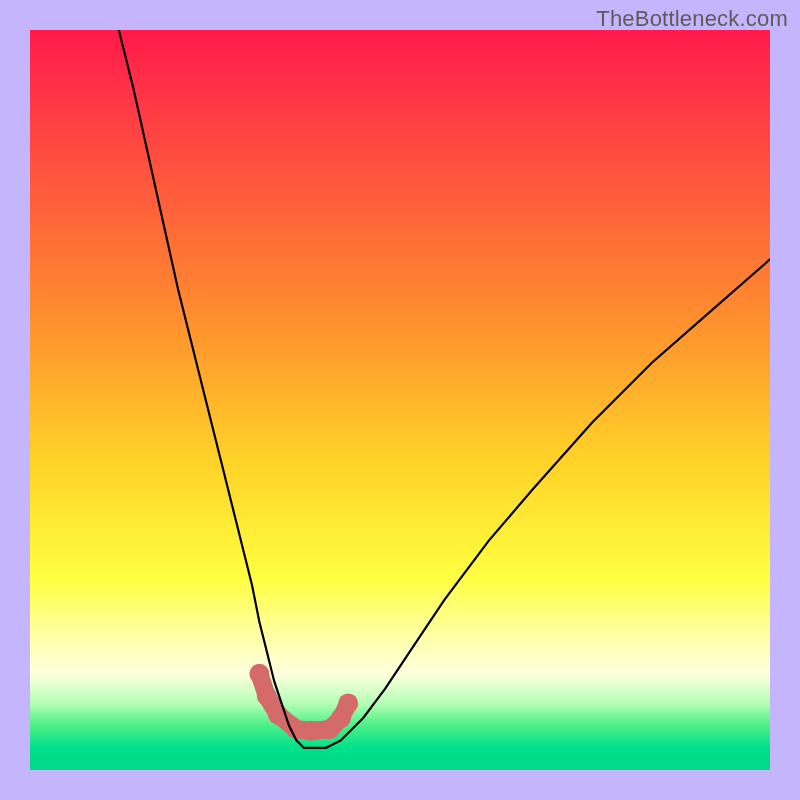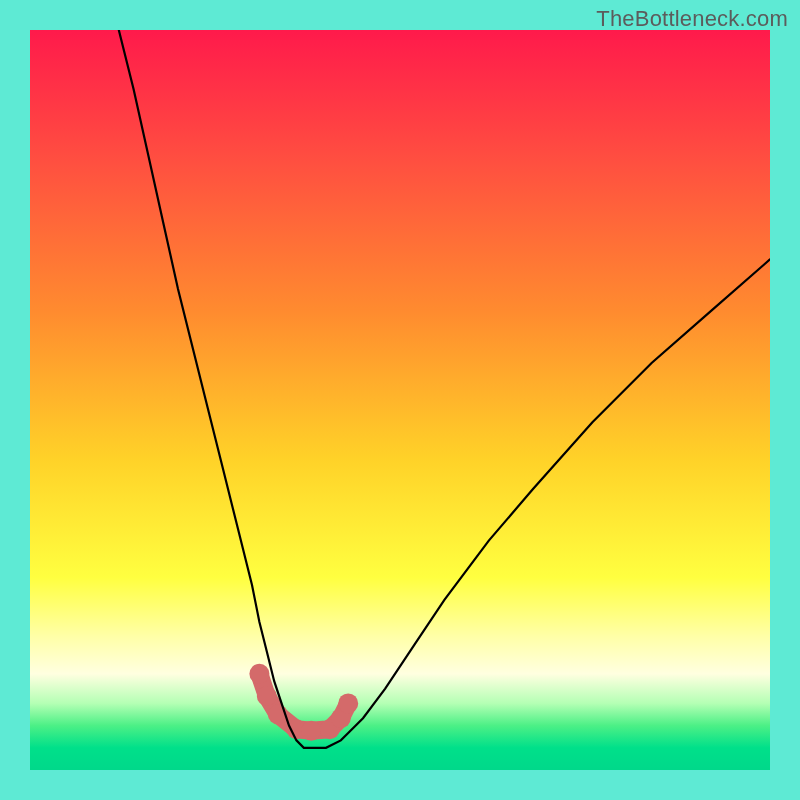--- a/index.html
+++ b/index.html
@@ -10,21 +10,21 @@
     background: #000;
     overflow: hidden;
     font-family: Arial, Helvetica, sans-serif;
   }
   .frame {
     position: absolute;
     left: 0;
     top: 0;
     width: 800px;
     height: 800px;
-    background: #5eead4;
+    background: #c4b5fd;
   }
   .plot {
     position: absolute;
     left: 30px;
     top: 30px;
     width: 740px;
     height: 740px;
     background: linear-gradient(
       to bottom,
       #ff1a4b 0%,

